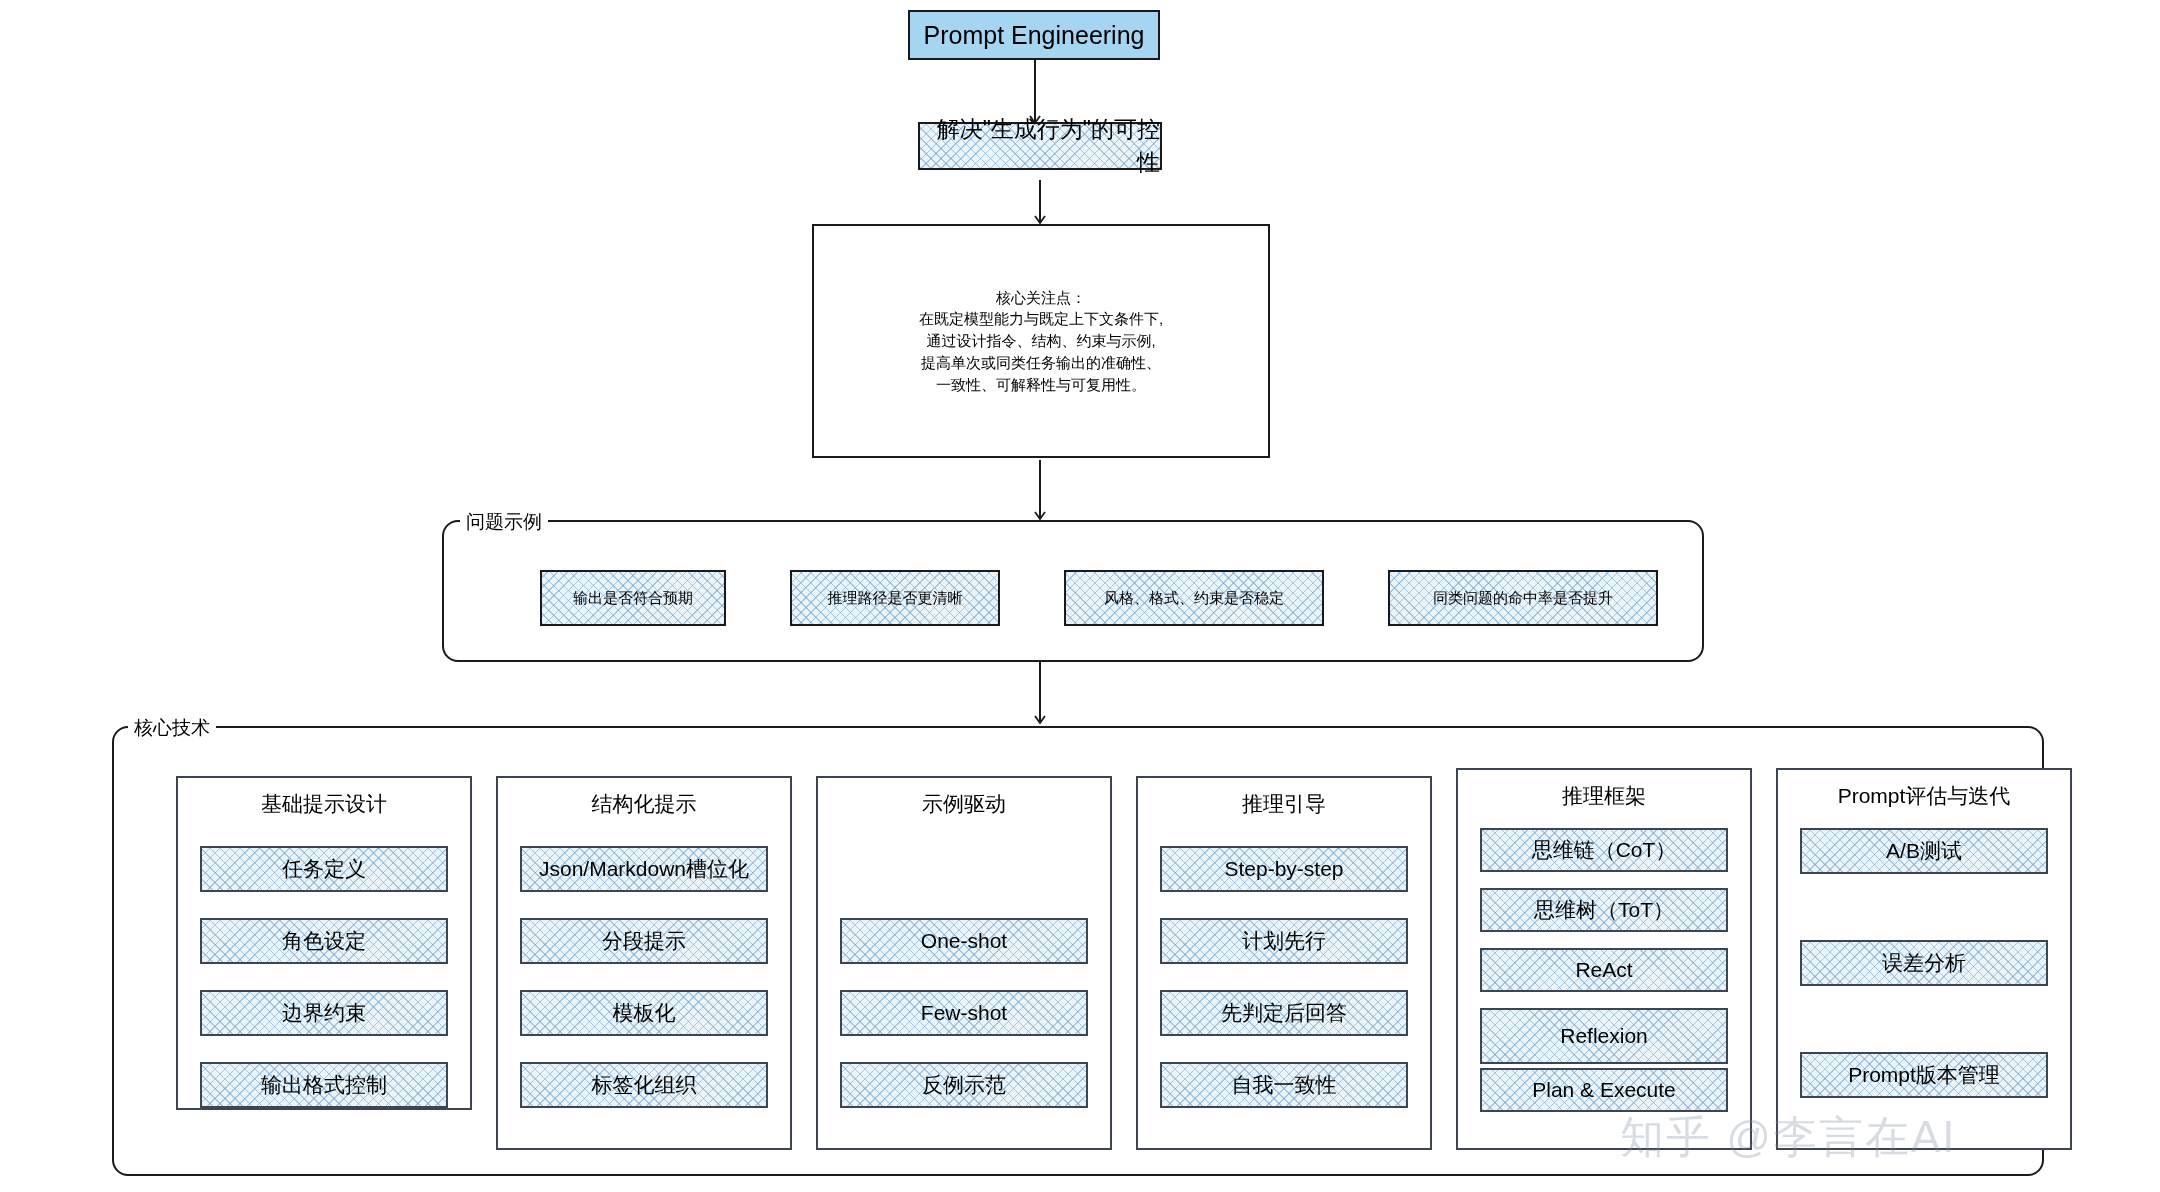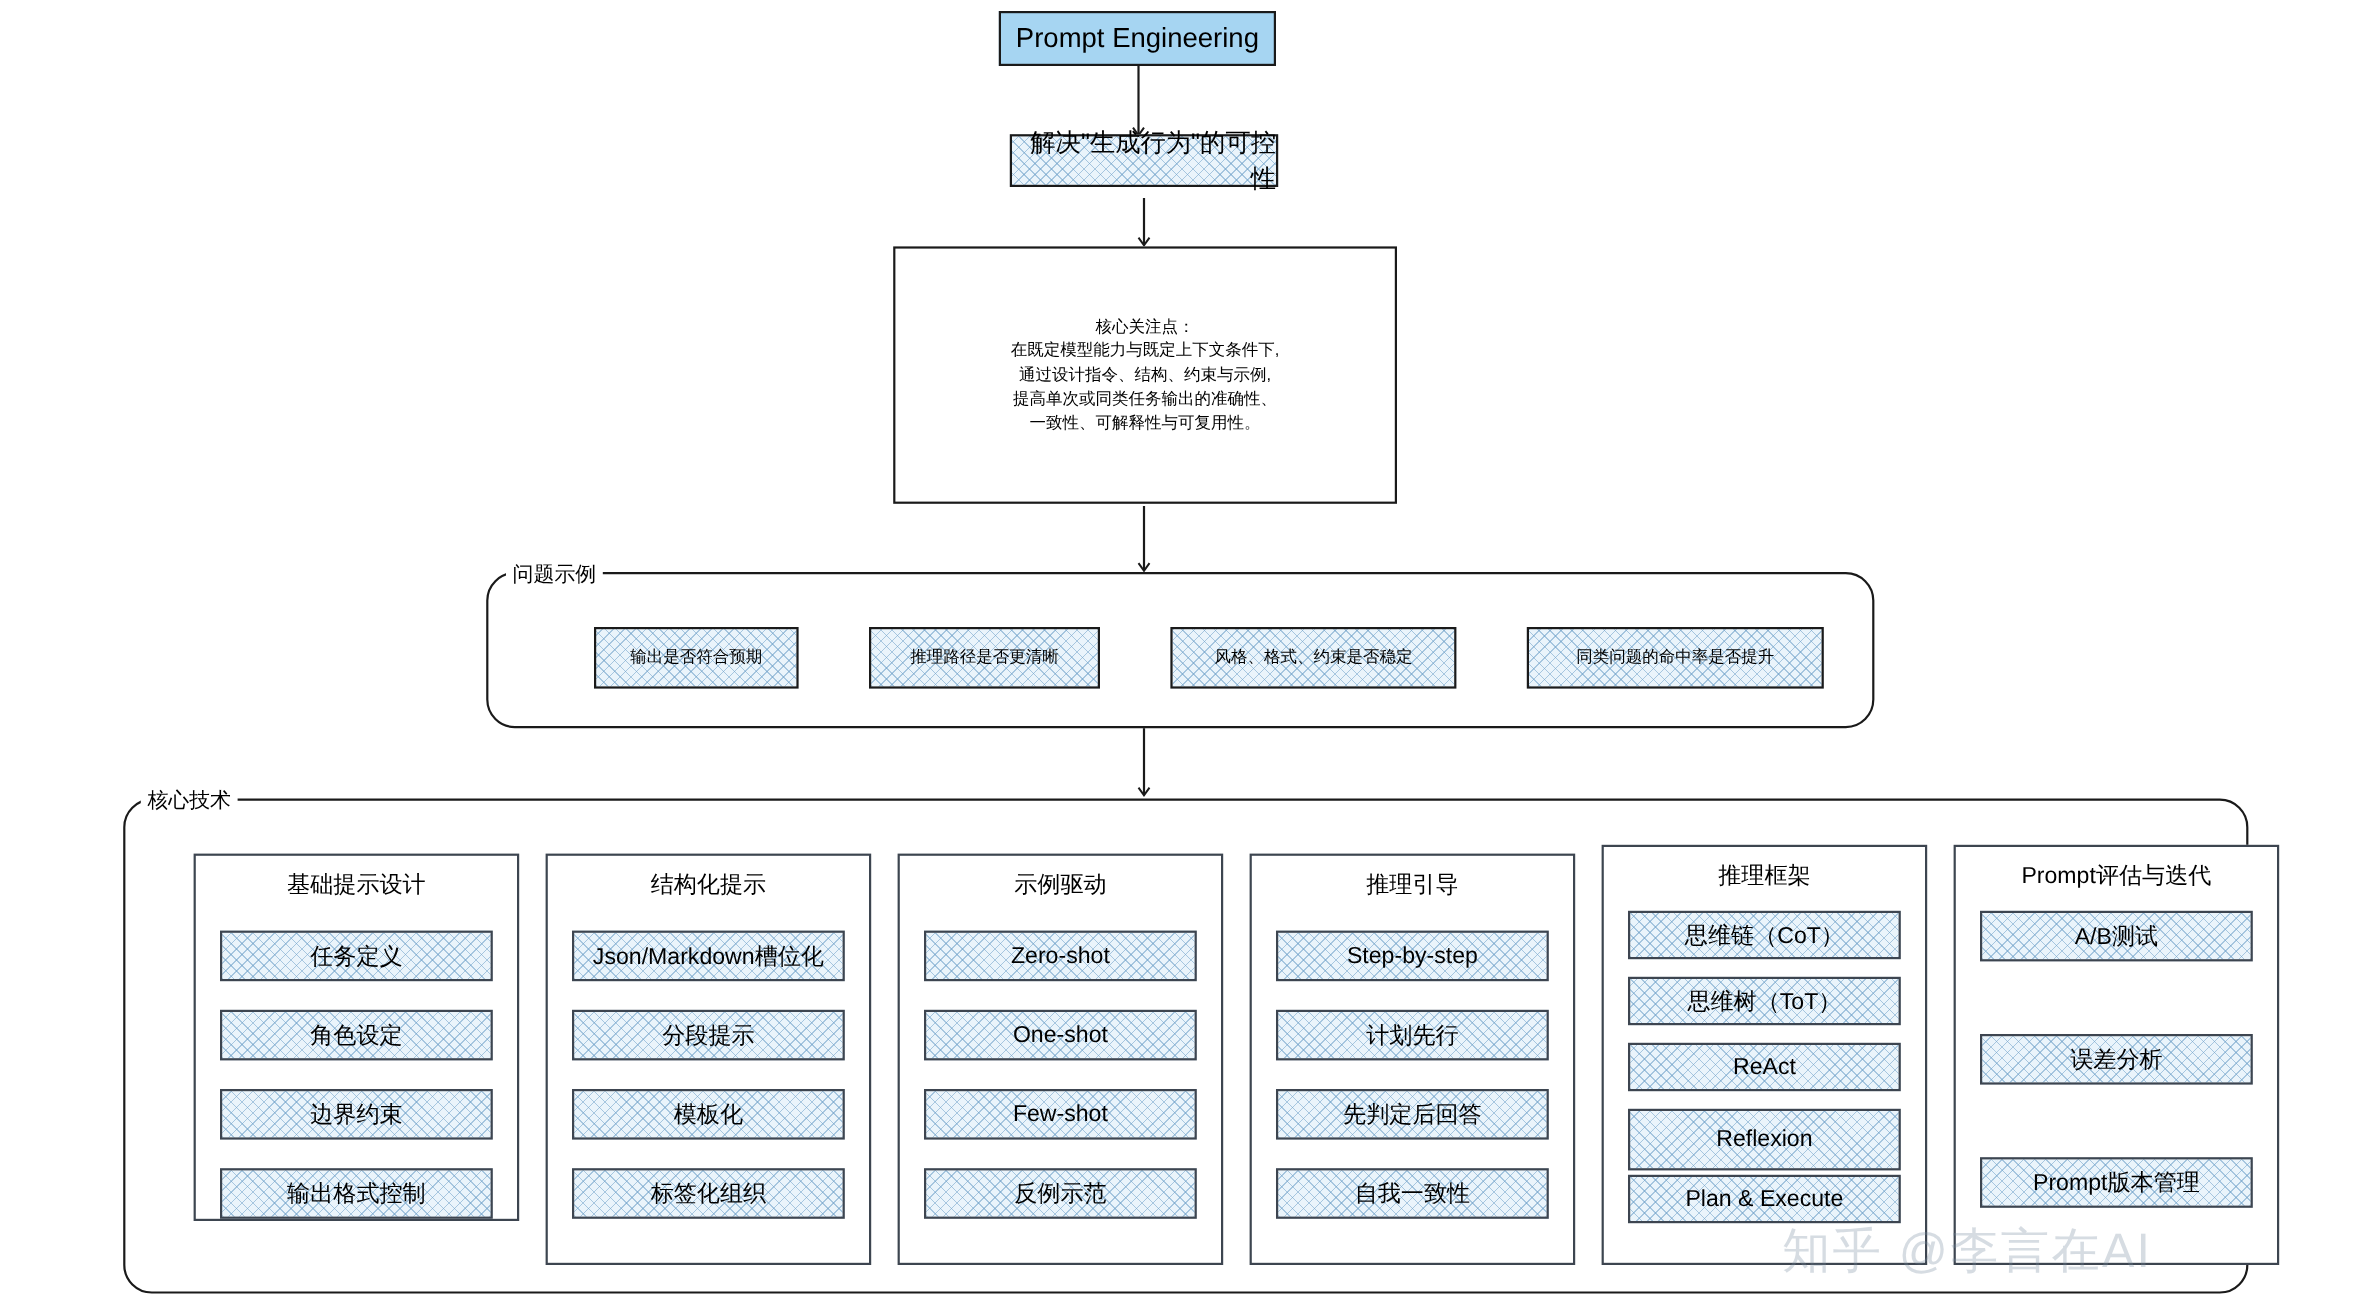--- a/index.html
+++ b/index.html
@@ -22,21 +22,21 @@
     background-image:
       repeating-linear-gradient(45deg,  rgba(110,160,200,.55) 0 1px, transparent 1px 7px),
       repeating-linear-gradient(-45deg, rgba(110,160,200,.55) 0 1px, transparent 1px 7px);
   }
   .solidblue{background:#a6d5f2;}
   .plain{background:#ffffff;}
 
   
   .group{
     position:absolute;box-sizing:border-box;
-    border:2px solid #1a1a1a;border-radius:26px;background:#fff;
+    border:2px solid #1a1a1a;border-radius:16px;background:#fff;
   }
   .group-label{
     position:absolute;background:#fff;padding:0 6px;
     font-size:19px;white-space:nowrap;
   }
   
   .col{
     position:absolute;box-sizing:border-box;
     border:2px solid #3d4550;background:#fff;
   }
@@ -144,23 +144,20 @@
     <div class="chip hatch" style="top:212px;height:46px;">
         <span>模板化</span>
       </div>
     <div class="chip hatch" style="top:284px;height:46px;">
         <span>标签化组织</span>
       </div>
   </div>
 
   <div class="col" style="left:702px;top:48px;width:296px;height:374px;">
     <div class="col-title">示例驱动</div>
-    <div class="chip hatch" style="top:68px;height:46px;">
-        <span>Zero-shot</span>
-      </div>
     <div class="chip hatch" style="top:140px;height:46px;">
         <span>One-shot</span>
       </div>
     <div class="chip hatch" style="top:212px;height:46px;">
         <span>Few-shot</span>
       </div>
     <div class="chip hatch" style="top:284px;height:46px;">
         <span>反例示范</span>
       </div>
   </div>

